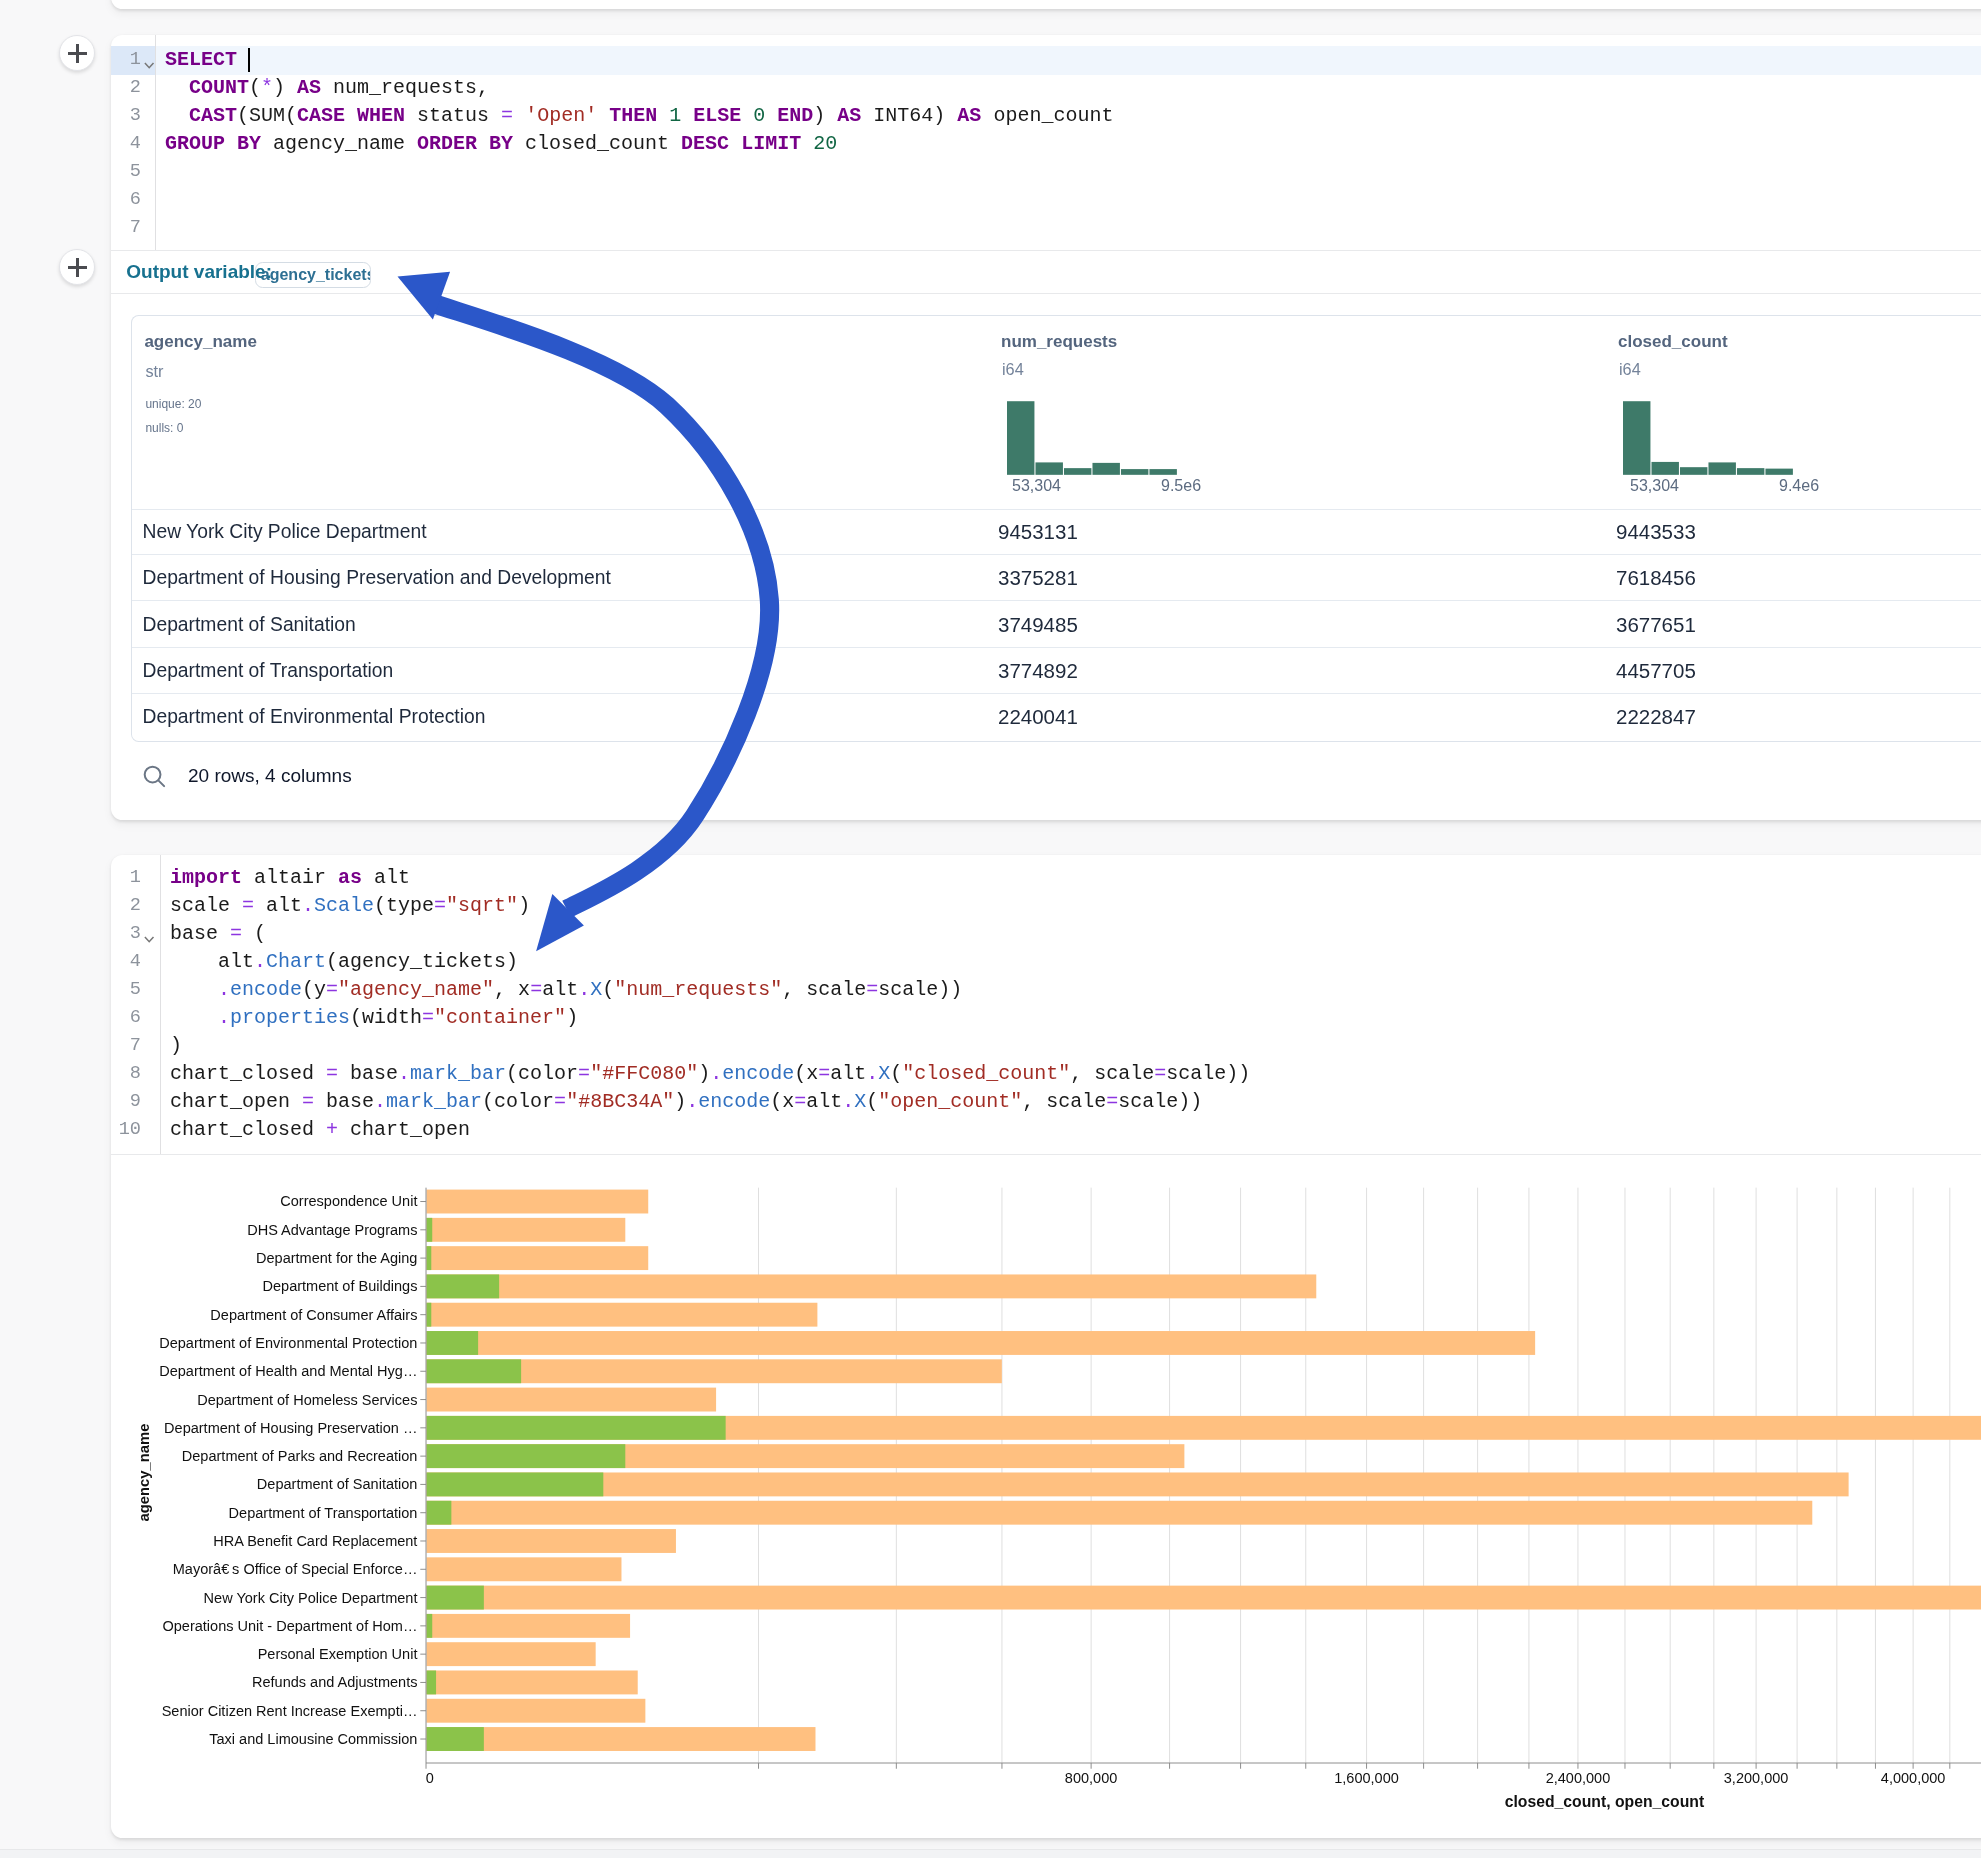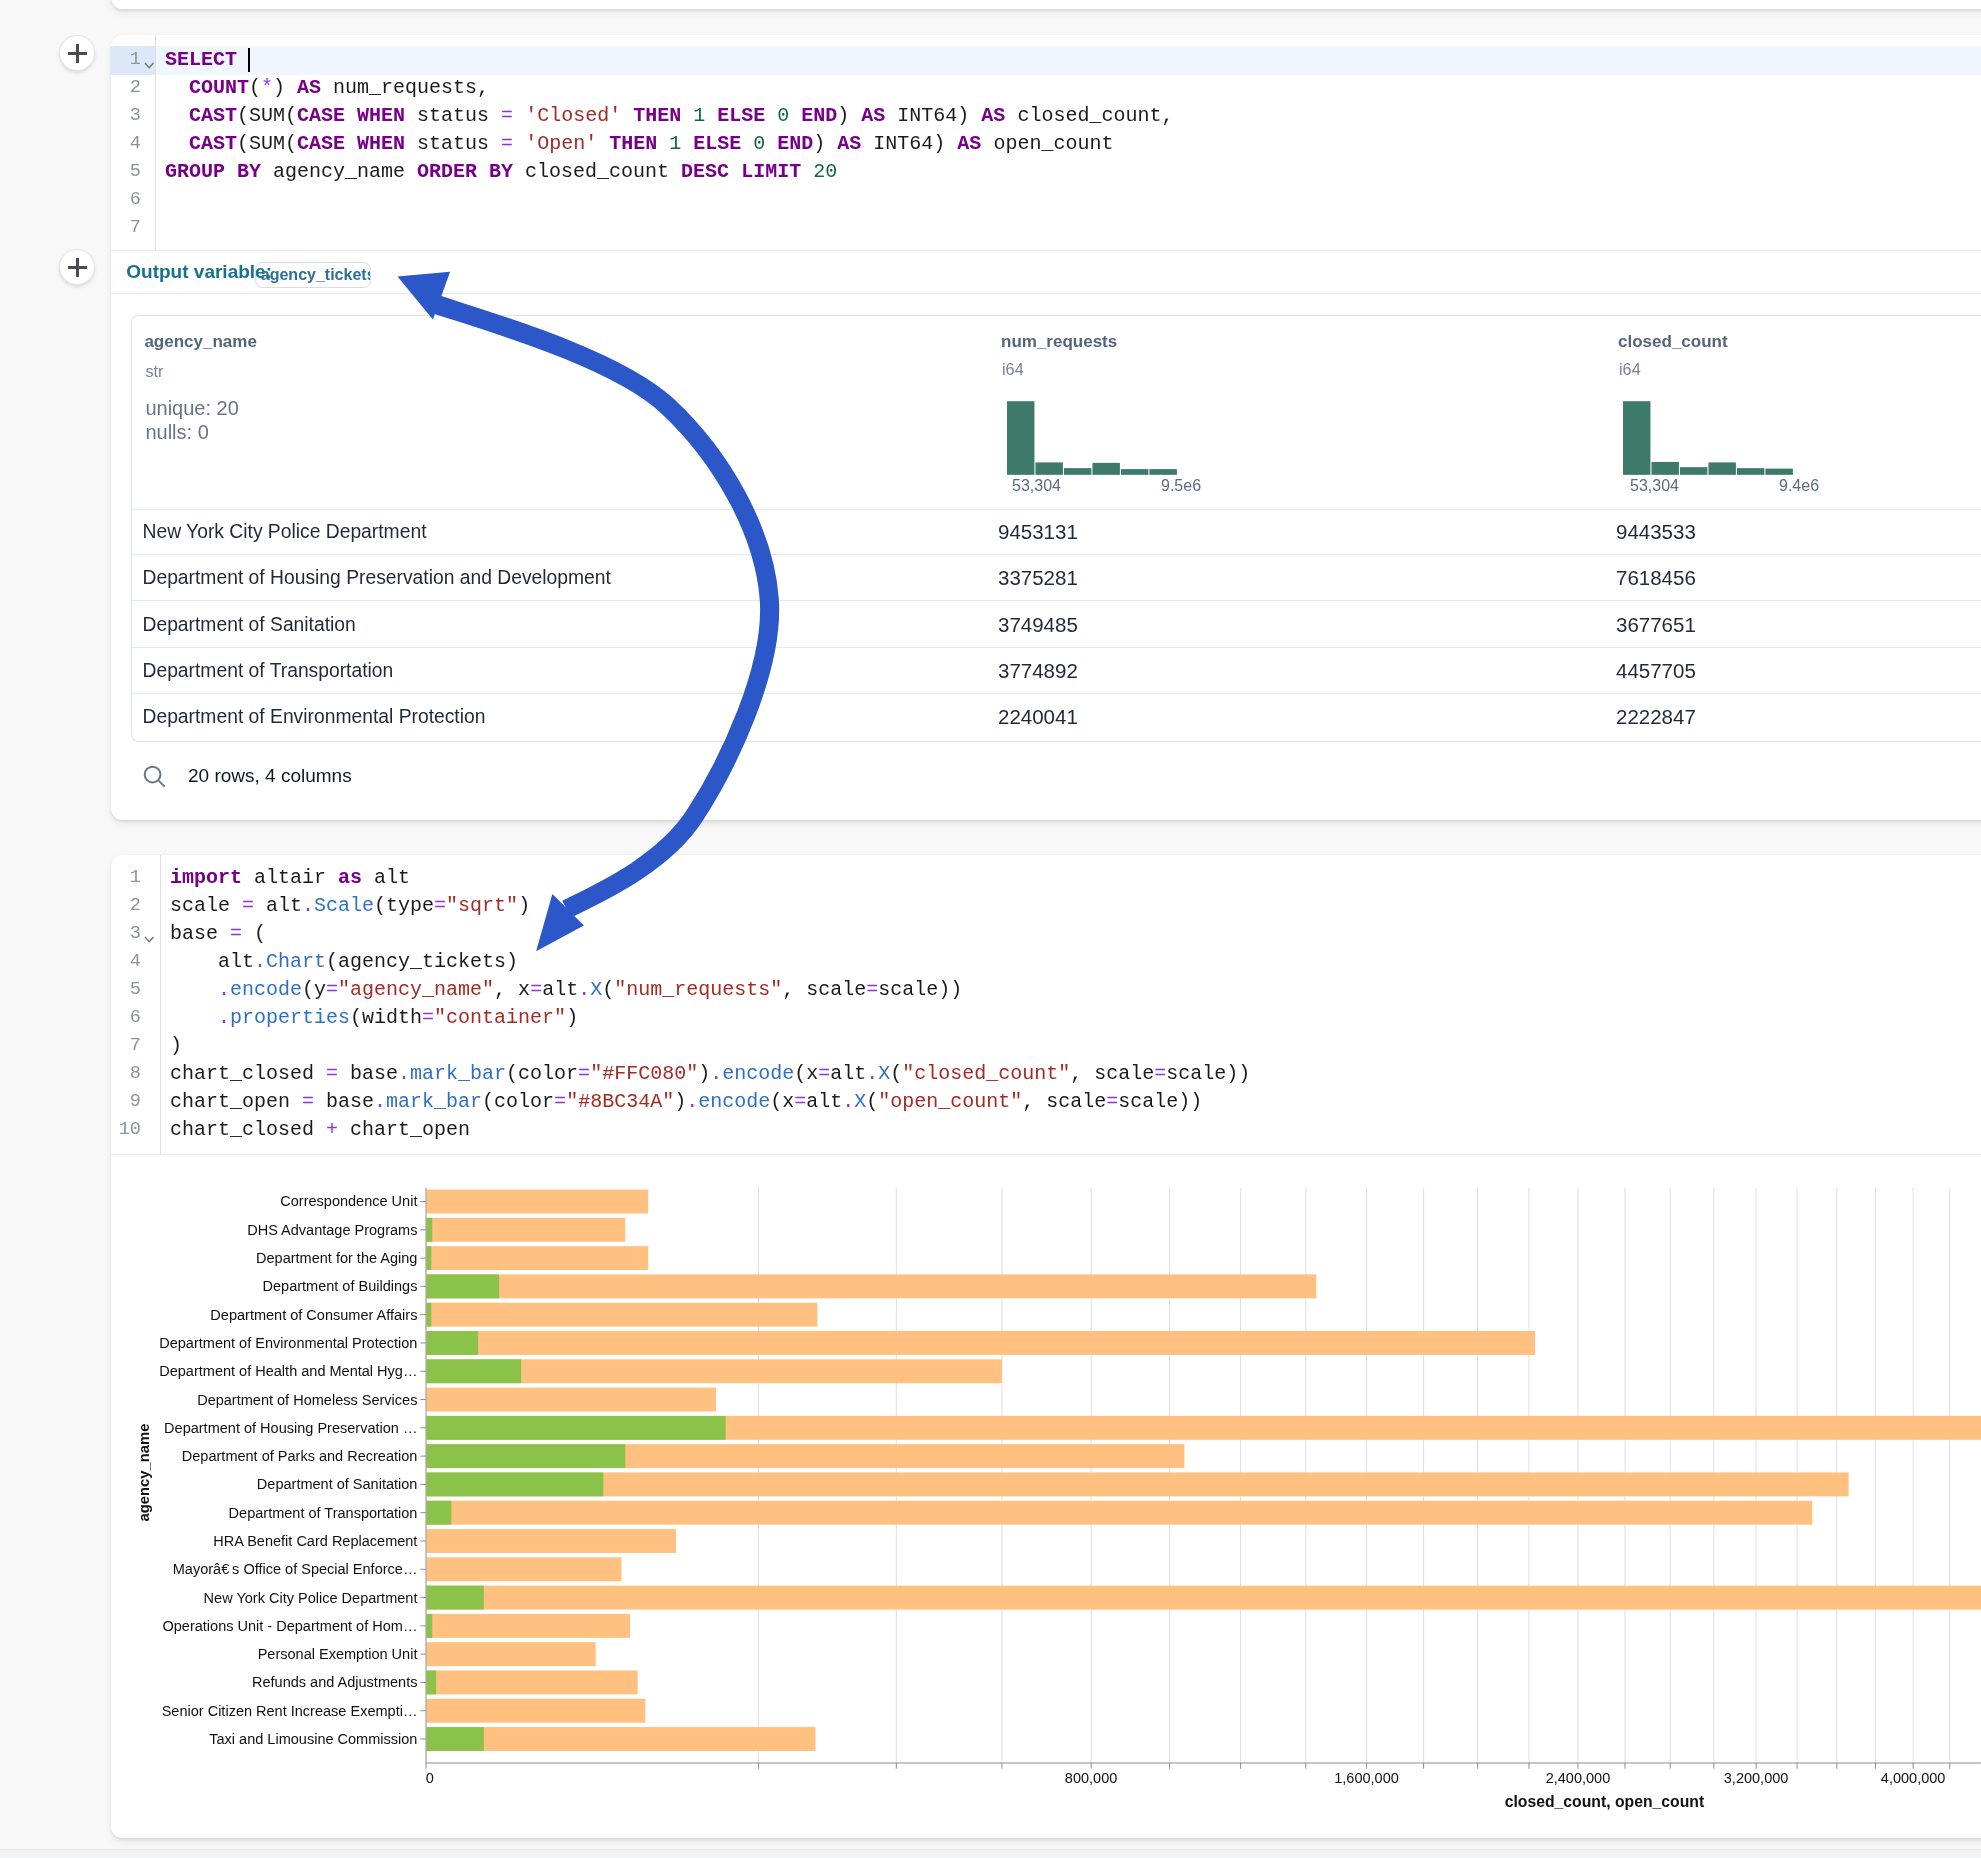--- a/index.html
+++ b/index.html
@@ -18,21 +18,21 @@
 .n { color:#116644; }
 .o { color:#8d35e0; }
 .f { color:#3070c0; }
 .gcol { position:absolute; width:30px; text-align:right; font-family:"Liberation Mono",monospace;
   font-size:18.6px; color:#8d939c; }
 .gn { height:28px; line-height:28px; }
 .rt { position:absolute; top:0; height:46px; line-height:46px; font-size:19.3px; color:#1e293b; }
 .rn { font-size:20.5px; }
 .hname { position:absolute; font-size:17px; font-weight:bold; color:#54657e; }
 .hdt { position:absolute; font-size:16.3px; color:#74839a; }
-.hstat { position:absolute; font-size:20px; color:#65748b; }
+.hstat { position:absolute; font-size:12px; color:#65748b; }
 .hlab { position:absolute; font-size:16px; color:#5c6b80; }
 </style></head>
 <body>
 
 <div class="cell" style="top:-25px;height:34px"></div>
 
 <div class="cell" style="top:35px;height:785px">
 
   <div style="position:absolute;left:0;top:11px;width:44px;height:29px;background:#dce8f8"></div>
   <div style="position:absolute;left:45px;top:11px;width:1867px;height:29px;background:#f0f6fd"></div>
@@ -45,21 +45,20 @@
 <div class="gn">6</div>
 <div class="gn">7</div>
     </div>
   <div style="position:absolute;left:32px;top:21px"><svg width="12.4" height="8.6" viewBox="0 0 13 9">
         <path d="M2 2 L6.5 7 L11 2" fill="none" stroke="#777" stroke-width="1.6"></path>
       </svg></div>
   <div style="position:absolute;left:44px;top:0;width:1px;height:215px;background:#e0e0e2"></div>
   <div class="mono" style="position:absolute;left:54px;top:11px">
       <div class="cl"><span class="k">SELECT </span></div>
 <div class="cl">  <span class="k">COUNT</span>(<span class="o">*</span>) <span class="k">AS</span> num_requests,</div>
-<div class="cl">  <span class="k">CAST</span>(SUM(<span class="k">CASE</span> <span class="k">WHEN</span> status <span class="o">=</span> <span class="s">'Closed'</span> <span class="k">THEN</span> <span class="n">1</span> <span class="k">ELSE</span> <span class="n">0</span> <span class="k">END</span>) <span class="k">AS</span> INT64) <span class="k">AS</span> closed_count,</div>
 <div class="cl">  <span class="k">CAST</span>(SUM(<span class="k">CASE</span> <span class="k">WHEN</span> status <span class="o">=</span> <span class="s">'Open'</span> <span class="k">THEN</span> <span class="n">1</span> <span class="k">ELSE</span> <span class="n">0</span> <span class="k">END</span>) <span class="k">AS</span> INT64) <span class="k">AS</span> open_count</div>
 <div class="cl"><span class="k">GROUP BY</span> agency_name <span class="k">ORDER BY</span> closed_count <span class="k">DESC</span> <span class="k">LIMIT</span> <span class="n">20</span></div>
     </div>
   <div style="position:absolute;left:137px;top:13px;width:1.7px;height:24px;background:#000"></div>
   <div style="position:absolute;left:0;top:215px;width:1912px;height:1px;background:#e8e9eb"></div>
 
   <div style="position:absolute;left:15.3px;top:216px;height:42px;line-height:42px;font-size:19px;font-weight:bold;color:#17718f">Output variable:&nbsp;</div>
   <div style="position:absolute;left:144px;top:227px;width:116px;height:26px;border:1px solid #d4dce4;border-radius:7.6px;overflow:hidden;font-size:16px;font-weight:bold;color:#2e7093;line-height:24px;padding-left:4.8px;white-space:nowrap">agency_tickets</div>
   <div style="position:absolute;left:0;top:258px;width:1912px;height:1px;background:#e8e9eb"></div>
 

